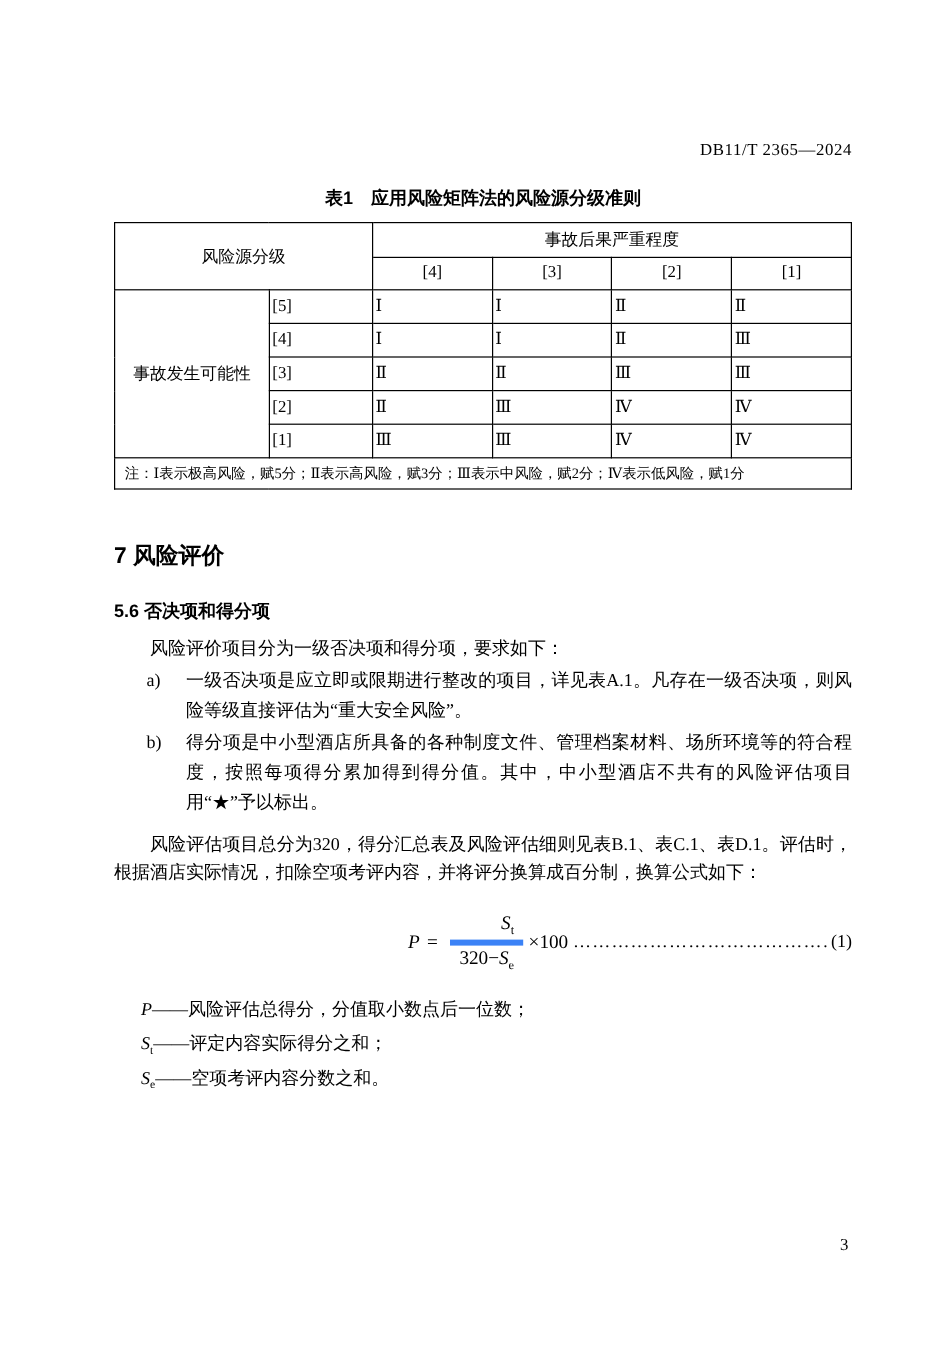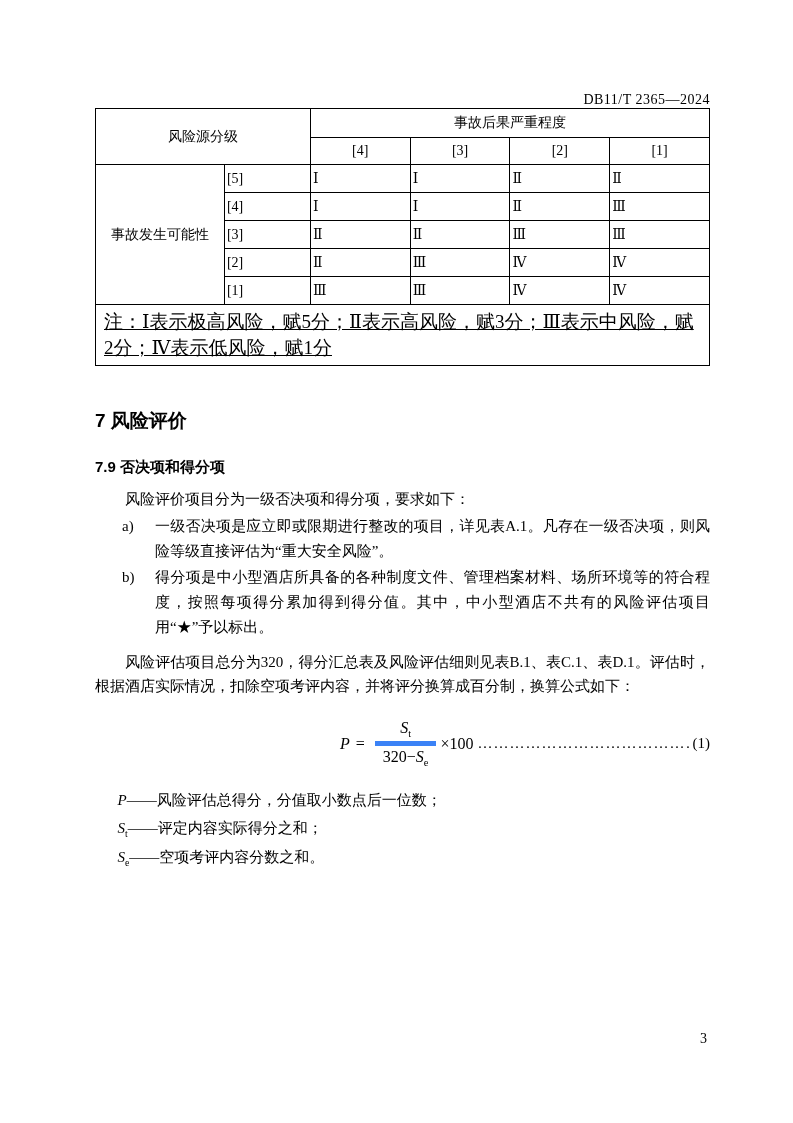--- a/index.html
+++ b/index.html
@@ -6,21 +6,21 @@
   html, body { background: #ffffff; }
   body {
     width: 793px;
     height: 1123px;
     position: relative;
     font-family: "Liberation Serif", "DejaVu Serif", serif;
     color: #000;
     overflow: hidden;
   }
   .content {
-    padding: 92px 83px 0 95px;
+    padding: 118px 83px 0 95px;
   }
   .doc-number {
     text-align: right;
     font-size: 14px;
     letter-spacing: 0.5px;
   }
   .table-title {
     text-align: center;
     font-family: "Liberation Sans", "DejaVu Sans", sans-serif;
     font-weight: bold;
@@ -35,23 +35,22 @@
   }
   table.risk-matrix th, table.risk-matrix td {
     border: 1px solid #000;
     vertical-align: middle;
     font-weight: normal;
     padding: 5px 2px;
     height: 26px;
   }
   table.risk-matrix .note-cell {
     text-align: left;
-    font-size: 19px;
+    font-size: 12px;
     padding: 4px 8px;
-    text-decoration: underline;
   }
   .h1 {
     font-family: "Liberation Sans", "DejaVu Sans", sans-serif;
     font-weight: bold;
     font-size: 19px;
     margin-top: 42px;
   }
   .h2 {
     font-family: "Liberation Sans", "DejaVu Sans", sans-serif;
     font-weight: bold;
@@ -95,21 +94,21 @@
     font-style: italic;
     font-family: "Liberation Serif", "DejaVu Serif", serif;
   }
   sub { font-size: 0.65em; }
   .frac {
     display: inline-block;
     text-align: center;
     vertical-align: middle;
     margin: 0 4px;
   }
-  .frac .num { display: block; padding: 0 8px 2px 8px; }
+  .frac .num { display: block; padding: 0 8px 2px 8px; text-align: right; }
   .frac .den { display: block; border-top: 5px solid #3b82f6; padding: 2px 8px 0 8px; }
   .eq { margin: 0 6px; }
   .leader {
     flex: 1;
     overflow: hidden;
     white-space: nowrap;
     margin: 0 4px;
     letter-spacing: 1px;
   }
   .eq-number { flex-shrink: 0; }
@@ -127,20 +126,21 @@
     font-size: 14px;
   }
 </style>
 </head>
 <body>
 
 <div class="content">
 
   <div class="doc-number">DB11/T 2365—2024</div>
 
+  <div class="table-title">表1　应用风险矩阵法的风险源分级准则</div>
 
   <table class="risk-matrix">
     <colgroup>
       <col style="width:21%">
       <col style="width:14%">
       <col style="width:16.25%">
       <col style="width:16.25%">
       <col style="width:16.25%">
       <col style="width:16.25%">
     </colgroup>
@@ -192,21 +192,21 @@
         <td>Ⅳ</td>
       </tr>
       <tr>
         <td colspan="6" class="note-cell">注：Ⅰ表示极高风险，赋5分；Ⅱ表示高风险，赋3分；Ⅲ表示中风险，赋2分；Ⅳ表示低风险，赋1分</td>
       </tr>
     </tbody>
   </table>
 
   <div class="h1">7 风险评价</div>
 
-  <div class="h2">7.9 否决项和得分项</div>
+  <div class="h2">5.6 否决项和得分项</div>
   <p class="body-par">风险评价项目分为一级否决项和得分项，要求如下：</p>
   <div class="list-item">
     <span class="marker">a)</span>
     <span class="li-text">一级否决项是应立即或限期进行整改的项目，详见表A.1。凡存在一级否决项，则风险等级直接评估为“重大安全风险”。</span>
   </div>
   <div class="list-item">
     <span class="marker">b)</span>
     <span class="li-text">得分项是中小型酒店所具备的各种制度文件、管理档案材料、场所环境等的符合程度，按照每项得分累加得到得分值。其中，中小型酒店不共有的风险评估项目用“★”予以标出。</span>
   </div>
 

